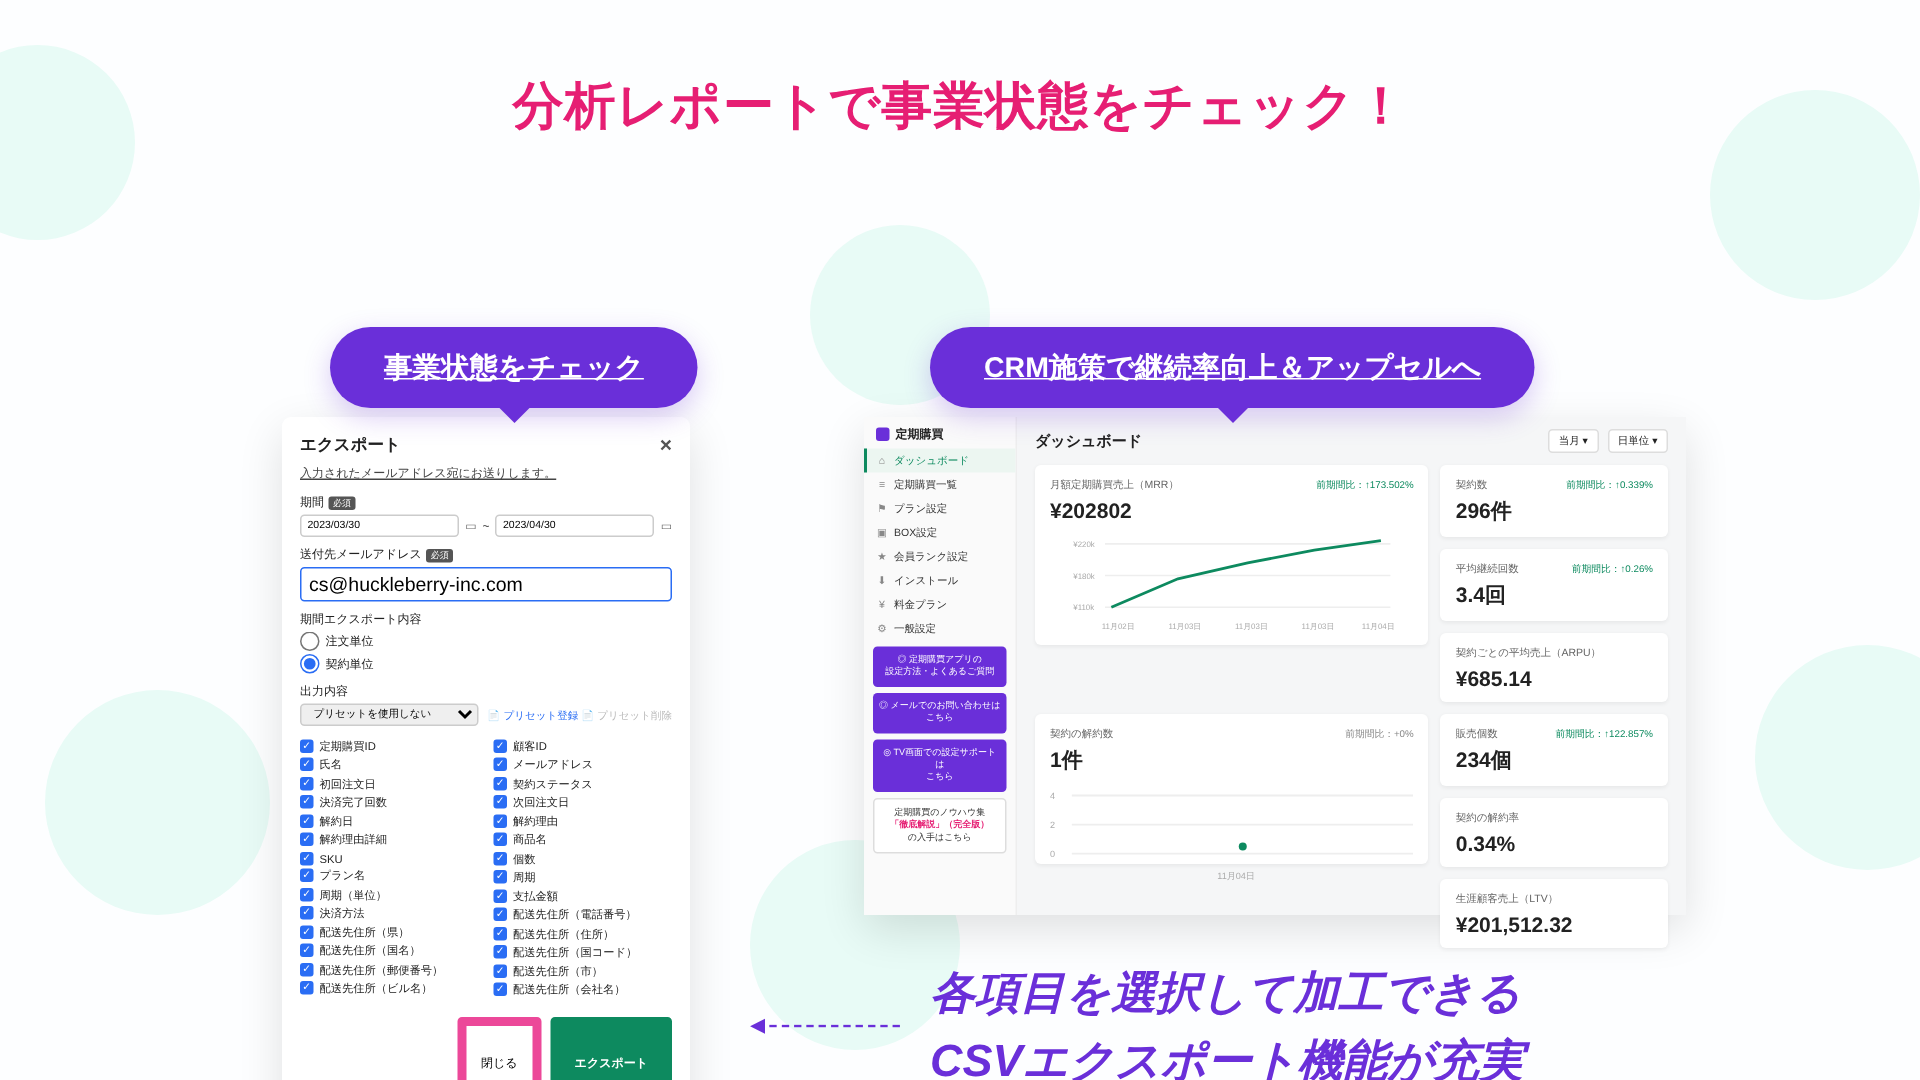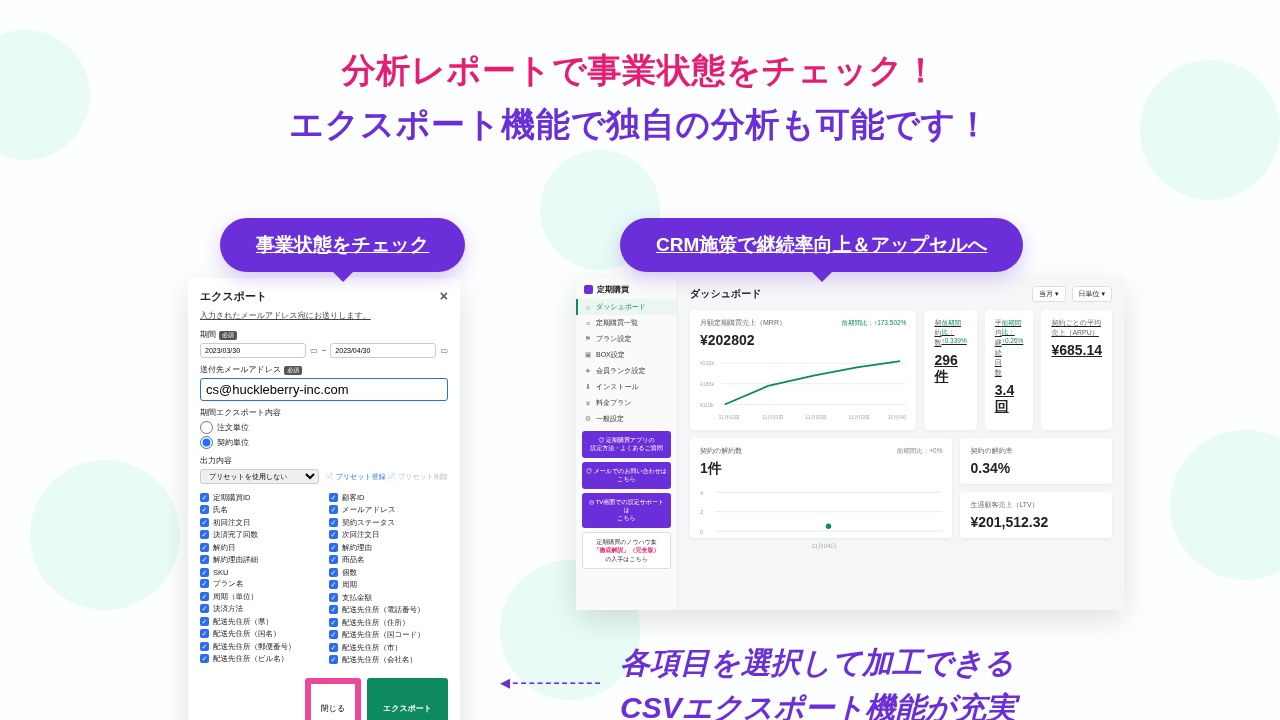--- a/index.html
+++ b/index.html
@@ -78,21 +78,21 @@
 .pr-top { display:flex; justify-content:space-between; align-items:center; padding:8px 12px;}
 .pr-title { font-weight:700; font-size:10px;}
 .filters span { display:inline-block; border:1px solid #ddd; border-radius:3px; padding:2px 6px; font-size:7px; margin-left:4px; background:#fff;}
 .cards { display:flex; gap:8px; padding:0 12px;}
 .card { background:#fff; border-radius:4px; padding:8px 10px; box-shadow:0 1px 3px rgba(0,0,0,.06);}
 .card .ttl { color:#666; font-size:7px; margin-bottom:4px;}
 .card .val { font-weight:800; font-size:14px;}
 .card .yoy { font-size:6.5px; color:#0d8a5f;}
 .card .row { display:flex; justify-content:space-between; align-items:baseline;}
 .big-card { flex:1.6; position:relative; height:120px;}
-.side-cards { flex:1; display:flex; gap:8px;text-decoration:underline;}
+.side-cards { flex:1; display:flex; flex-direction:column; gap:8px;}
 .row2 { display:flex; gap:8px; padding:8px 12px 0;}
 .chart-card { flex:1.6; height:100px;}
 .side-cards2 { flex:1; display:flex; flex-direction:column; gap:8px;}
 
 svg.chart { width:100%; height:74px; margin-top:4px;}
 .axis { stroke:#eee; stroke-width:1;}
 .line { stroke:#0d8a5f; stroke-width:1.8; fill:none;}
 .tick { font-size:5px; fill:#aaa;}
 
 
@@ -114,21 +114,20 @@
   <div class="dot" style="width:130px;height:130px;left:-40px;top:30px"></div>
   <div class="dot" style="width:120px;height:120px;left:540px;top:150px"></div>
   <div class="dot" style="width:140px;height:140px;left:1140px;top:60px"></div>
   <div class="dot" style="width:150px;height:150px;left:30px;top:460px"></div>
   <div class="dot" style="width:140px;height:140px;left:500px;top:560px"></div>
   <div class="dot" style="width:150px;height:150px;left:1170px;top:430px"></div>
 </div>
 
 <div class="headline">
   <div class="l1">分析レポートで事業状態をチェック！</div>
-  <div class="l2">エクスポート機能で独自の分析も可能です！</div>
 </div>
 
 <div class="pill left">事業状態をチェック</div>
 <div class="pill right">CRM施策で継続率向上＆アップセルへ</div>
 
 <div class="panel-left">
   <div class="hdr">
     <span>エクスポート</span>
     <span class="close">×</span>
   </div>
@@ -424,20 +423,27 @@
           <text class="tick" x="0" y="10">4</text>
           <text class="tick" x="0" y="26">2</text>
           <text class="tick" x="0" y="42">0</text>
           <circle cx="106" cy="36" r="2.2" fill="#0d8a5f"></circle>
           <text class="tick" x="92" y="54">11月04日</text>
         </svg>
       </div>
       <div class="side-cards2" id="sc2">
           <div class="card">
             <div class="row">
+              <span class="ttl">販売個数</span>
+              <span class="yoy">前期間比：↑122.857%</span>
+            </div>
+            <div class="val">234個</div>
+          </div>
+          <div class="card">
+            <div class="row">
               <span class="ttl">契約の解約率</span>
             </div>
             <div class="val">0.34%</div>
           </div>
           <div class="card">
             <div class="row">
               <span class="ttl">生涯顧客売上（LTV）</span>
             </div>
             <div class="val">¥201,512.32</div>
           </div>

